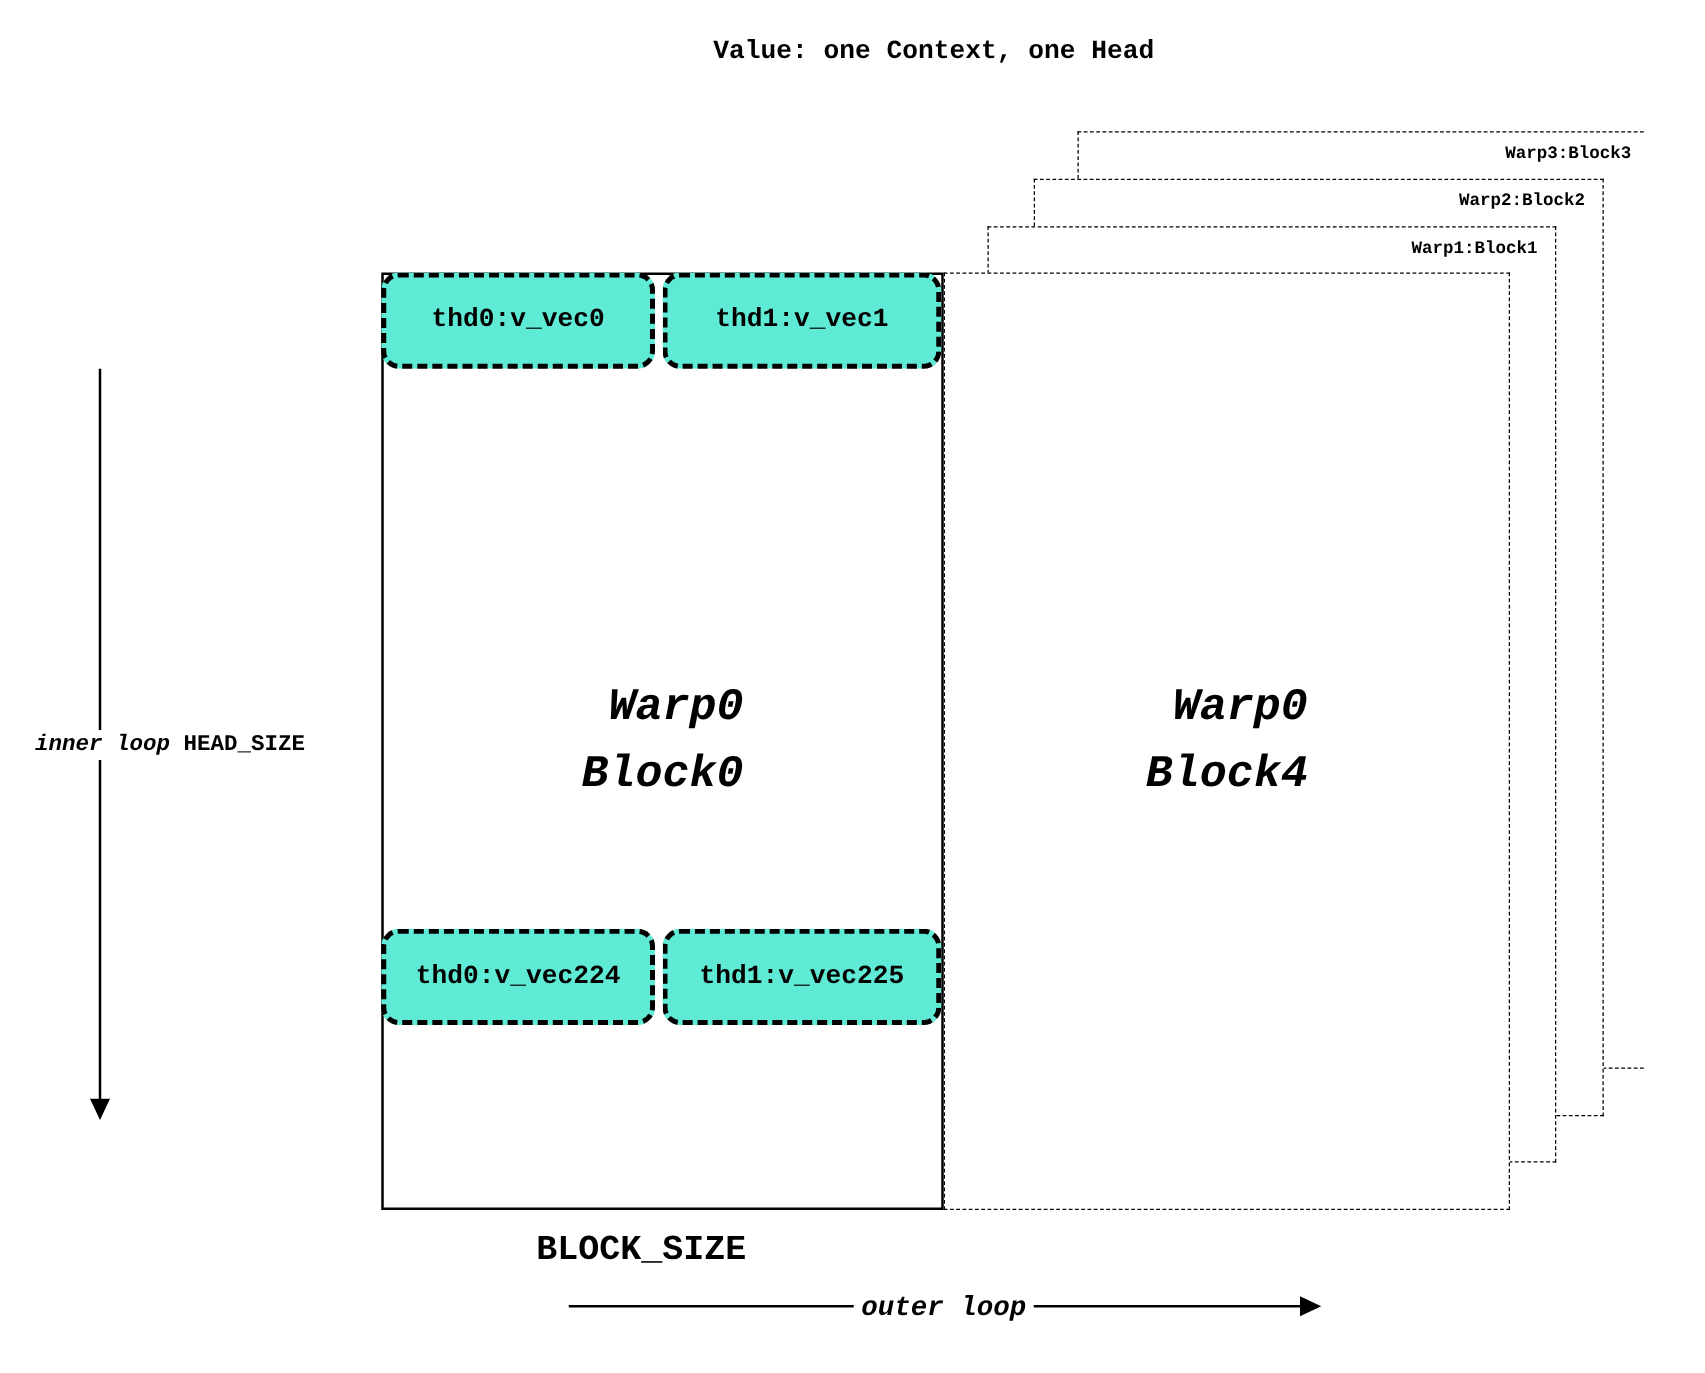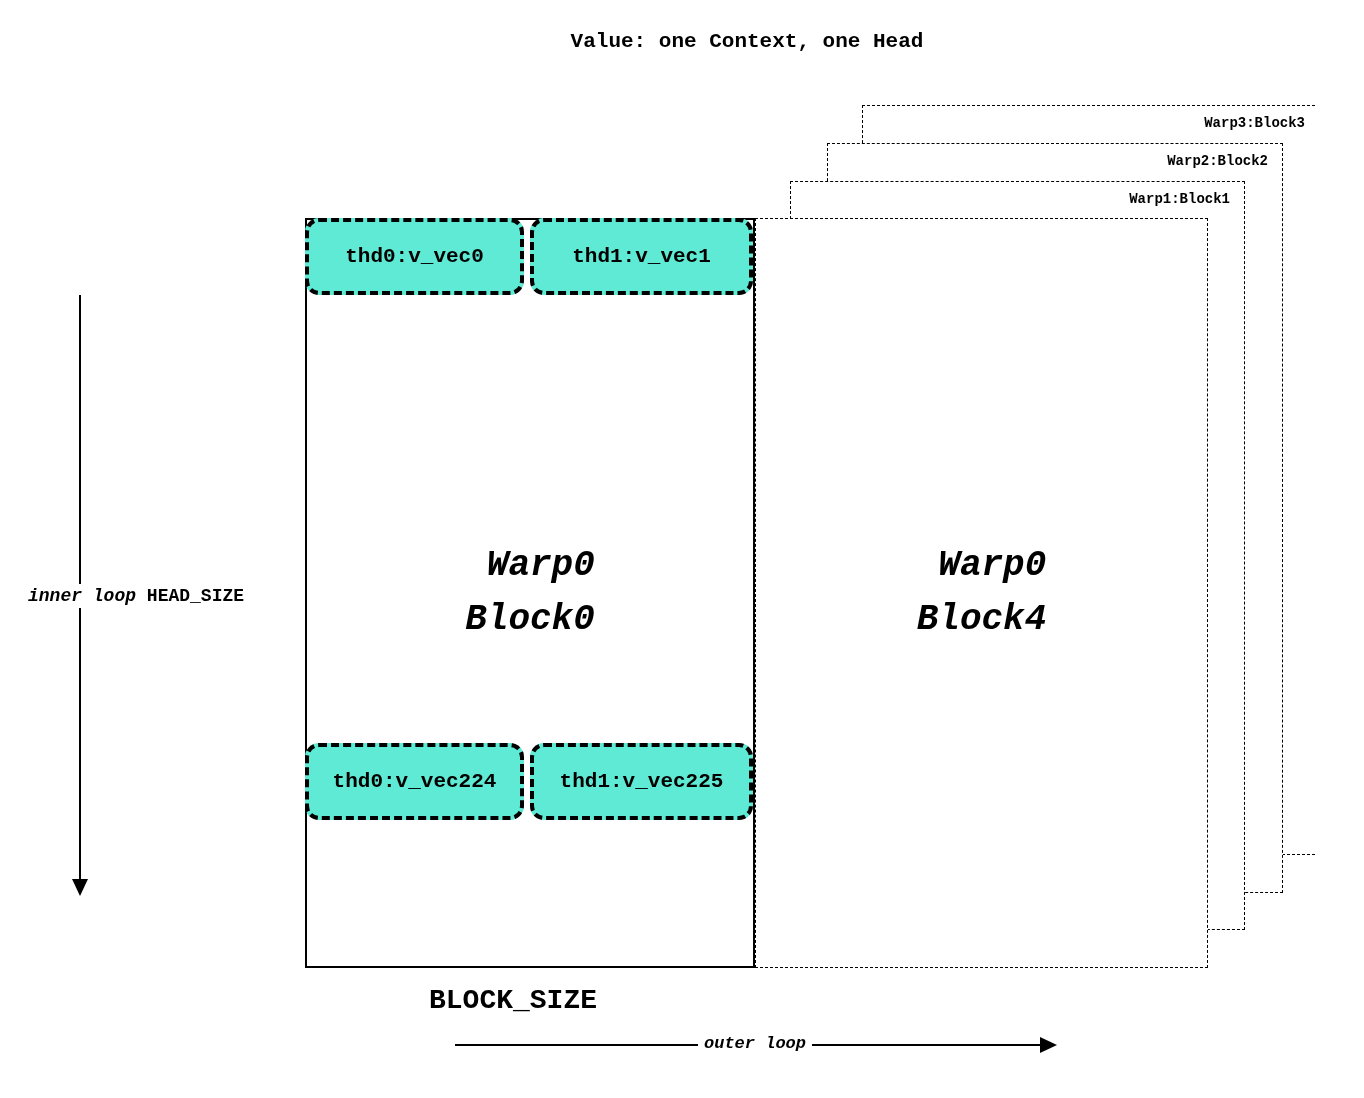--- a/index.html
+++ b/index.html
@@ -155,21 +155,21 @@
     width: 0; height: 0;
     border-top: 8px solid transparent;
     border-bottom: 8px solid transparent;
     border-left: 17px solid #000000;
     z-index: 2;
   }
   .outer-loop-label {
     position: absolute;
     left: 755px; top: 1034px;
     transform: translateX(-50%);
-    font-size: 17px;
+    font-size: 22px;
     font-style: italic;
     white-space: nowrap;
     background: #ffffff;
     padding: 0 6px;
     z-index: 3;
   }
 </style>
 </head>
 <body>
 

